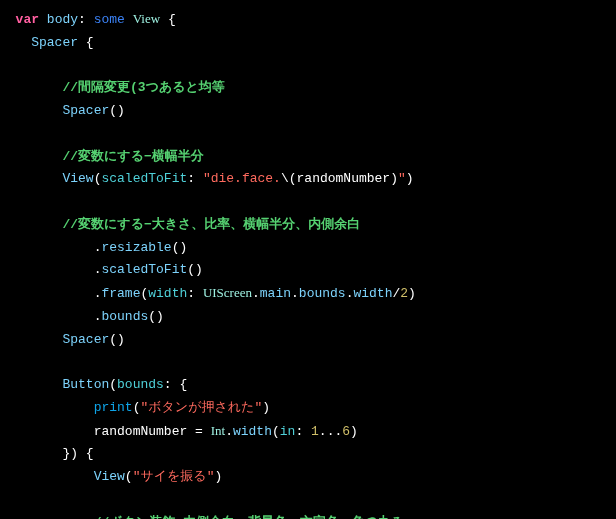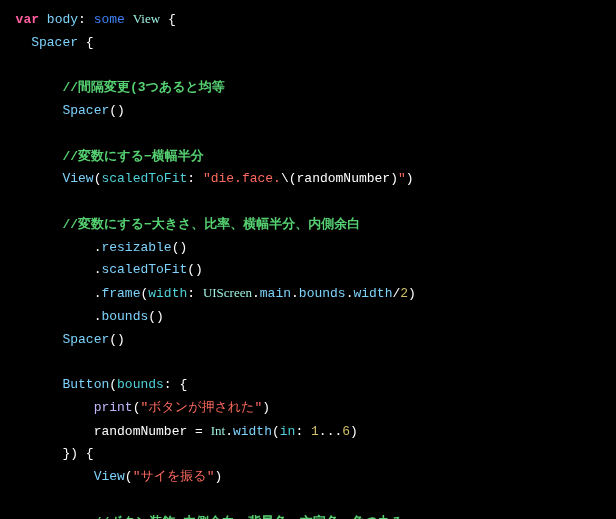--- a/index.html
+++ b/index.html
@@ -28,21 +28,21 @@
   .comment    { color: #55d171; font-weight: bold;}      
   .string     { color: #ff6a5e; }      
   .string-int { color: #ffffff; }      
   .number     { color: #d0bf69; }      
   .colon      { color: #ffffff; }
   .brace      { color: #ffffff; }
   .paren      { color: #ffffff; }
   .dot        { color: #ffffff; }
   .eq         { color: #ffffff; }
   .local      { color: #ffffff; }      
-  .fn-green   { color: #c4b5fd; }      
+  .fn-green   { color: #0ea5e9; }      
   .white      { color: #ffffff; }
 </style>
 </head>
 <body>
 
 <pre><span>  <span class="kw-magenta">var</span> <span class="ident-cyan">body</span><span class="colon">:</span> <span class="kw-pink">some</span> <span class="type-teal">View</span> <span class="brace">{</span></span>
 <span>    <span class="ident-cyan">Spacer</span> <span class="brace">{</span></span>
 <span> </span>
 <span>        <span class="comment"><span>//</span><span>間隔変更(3つあると均等</span></span></span>
 <span>        <span class="ident-cyan">Spacer</span><span class="paren">(</span><span class="paren">)</span></span>

